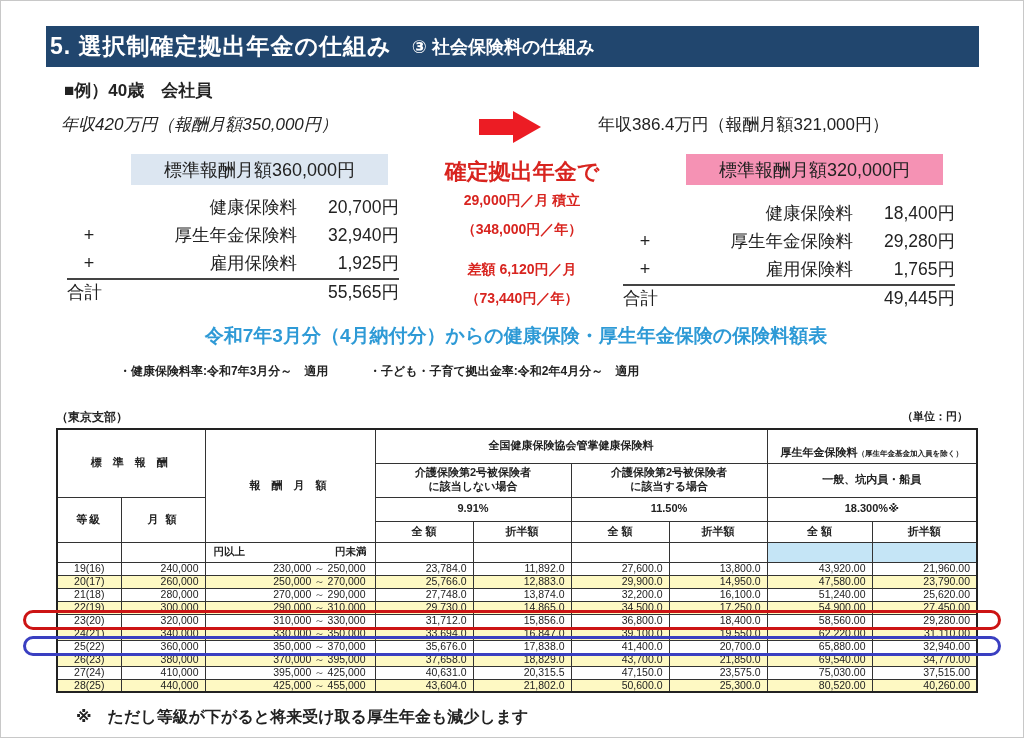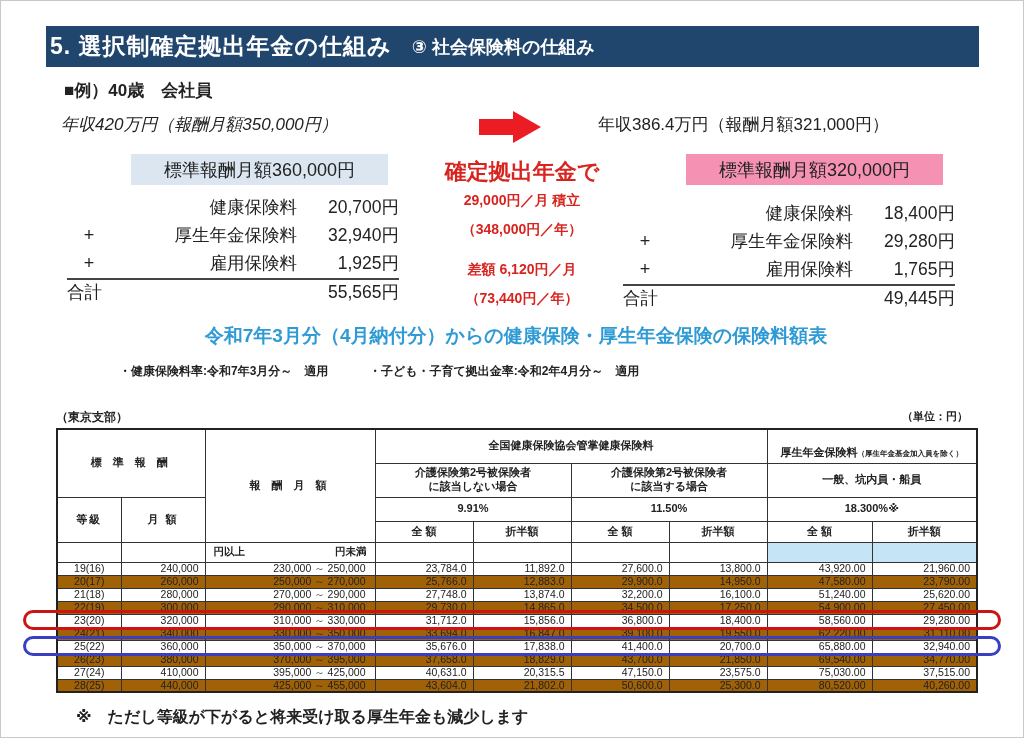--- a/index.html
+++ b/index.html
@@ -56,21 +56,21 @@
   table.premium th { font-weight:bold; font-size:11px; text-align:center; white-space:pre-line; line-height:1.25; }
   .h-rowA th { height:34px; } .h-rowB th { height:34px; }
   .h-rowC th { height:24px; font-size:12px; } .h-rowD th { height:21px; }
   .th-spaced { letter-spacing:4px; font-size:12px; }
   .th-grade { font-size:11px; letter-spacing:2px; }
   .pension-note { font-size:7.5px; font-weight:bold; }
   .special-row td { height:20px; font-size:10.5px; font-weight:bold; }
   .cell-blue { background:#c5e5f6; }
   .range-flex { display:flex; justify-content:space-between; padding:0 8px; }
   tbody tr.data-row td { height:13px; font-size:10.5px; line-height:1; padding:0; }
-  tbody tr.band { background:#a16207; }
+  tbody tr.band { background:#fef9c3; }
   td.al-c { text-align:center; }
   td.al-r { text-align:right; padding-right:6px !important; }
   td.al-r2 { text-align:right; padding-right:9px !important; }
 
   .row-overlay { position:absolute; left:22px; width:978px; border-radius:10px; pointer-events:none; }
   .row-overlay.red  { border:3px solid #cc1414; }
   .row-overlay.blue { border:3px solid #3a3fc1; }
 
   .footnote { left:75px; top:706px; font-size:16px; font-weight:600; }
 </style>

